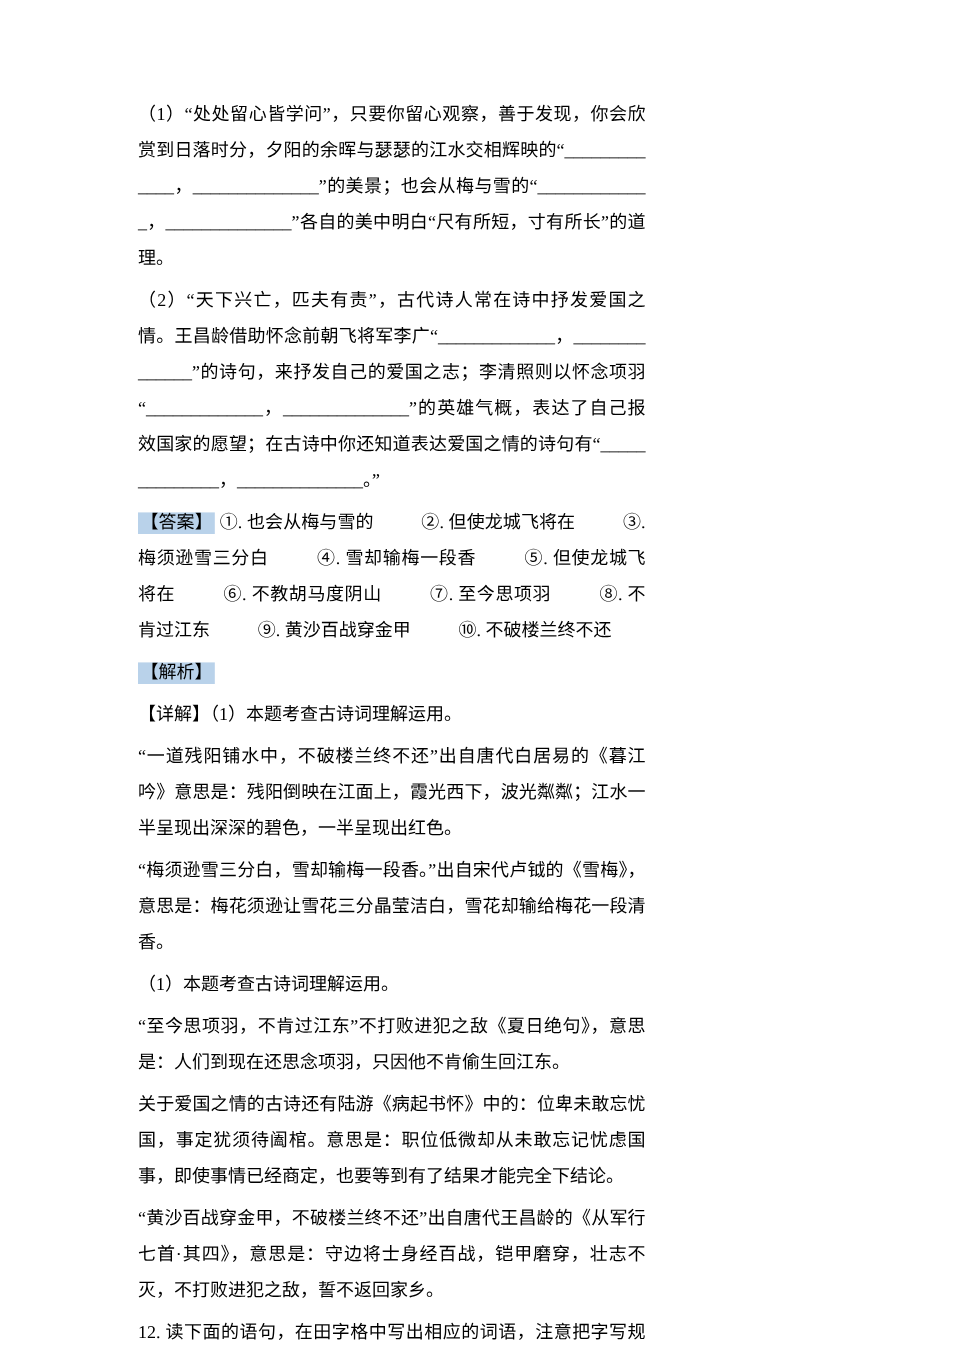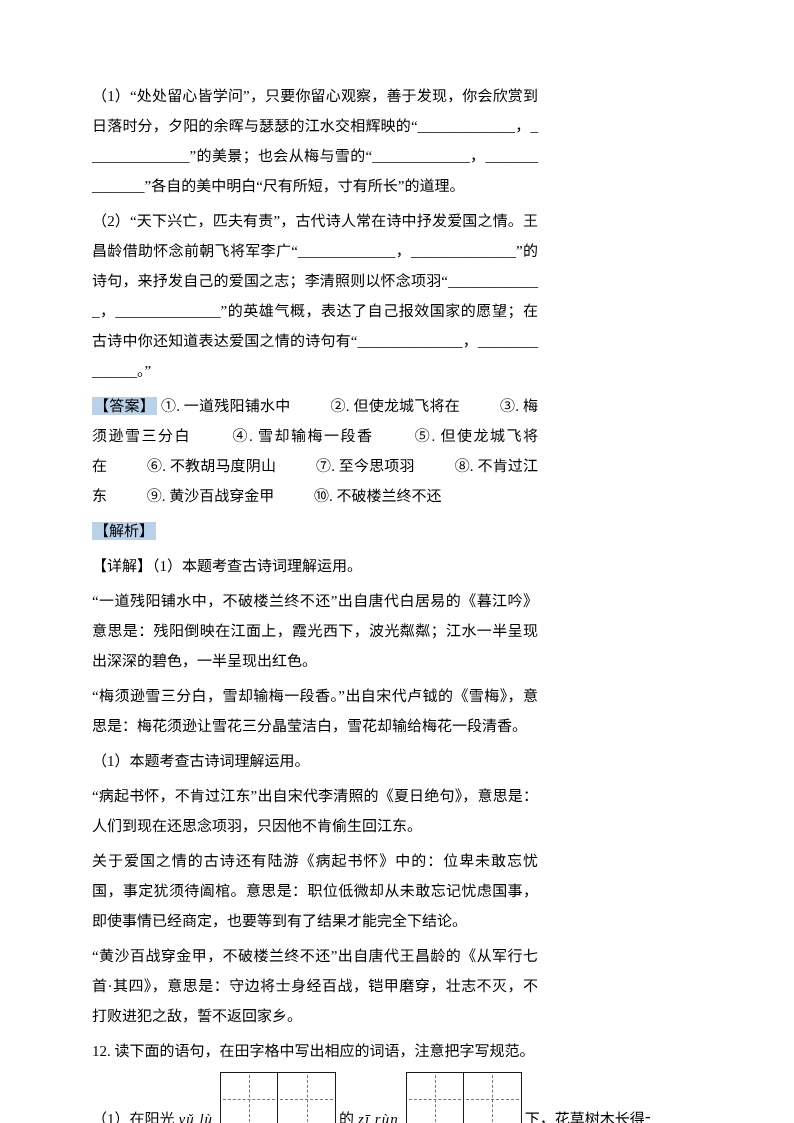--- a/index.html
+++ b/index.html
@@ -6,21 +6,21 @@
   html, body { background: #ffffff; }
   body {
     font-family: "Liberation Serif", "DejaVu Serif", serif;
     width: 794px;
   }
   .page {
     position: relative;
     width: 650px;
     height: 1123px;
     background: var(--page-bg, #ffffff);
-    padding: 81px 112px 0 92px;
+    padding: 81px 112px 0 115px;
     overflow: hidden;
   }
   .para {
     font-size: 15px;
     line-height: 30px;
     color: var(--text-color, #000000);
     text-align: justify;
     margin-bottom: 5px;
     word-break: break-all;
   }
@@ -77,41 +77,41 @@
 <body>
 
 <div class="page">
 
   <p class="para">（1）“处处留心皆学问”，只要你留心观察，善于发现，你会欣赏到日落时分，夕阳的余晖与瑟瑟的江水交相辉映的“_____________，______________”的美景；也会从梅与雪的“_____________，______________”各自的美中明白“尺有所短，寸有所长”的道理。</p>
 
   <p class="para">（2）“天下兴亡，匹夫有责”，古代诗人常在诗中抒发爱国之情。王昌龄借助怀念前朝飞将军李广“_____________，______________”的诗句，来抒发自己的爱国之志；李清照则以怀念项羽“_____________，______________”的英雄气概，表达了自己报效国家的愿望；在古诗中你还知道表达爱国之情的诗句有“______________，______________。”</p>
 
   <p class="para answer-para">
     <span class="hl">【答案】</span>
-    <span class="ans-item">①. 一道残阳铺水中</span>
+    <span class="ans-item">①. 也会从梅与雪的</span>
     <span class="ans-item">②. 但使龙城飞将在</span>
     <span class="ans-item">③. 梅须逊雪三分白</span>
     <span class="ans-item">④. 雪却输梅一段香</span>
     <span class="ans-item">⑤. 但使龙城飞将在</span>
     <span class="ans-item">⑥. 不教胡马度阴山</span>
     <span class="ans-item">⑦. 至今思项羽</span>
     <span class="ans-item">⑧. 不肯过江东</span>
     <span class="ans-item">⑨. 黄沙百战穿金甲</span>
     <span class="ans-item">⑩. 不破楼兰终不还</span>
   </p>
 
   <p class="para">
     <span class="hl">【解析】</span>
   </p>
 
   <p class="para">【详解】（1）本题考查古诗词理解运用。</p>
   <p class="para">“一道残阳铺水中，不破楼兰终不还”出自唐代白居易的《暮江吟》意思是：残阳倒映在江面上，霞光西下，波光粼粼；江水一半呈现出深深的碧色，一半呈现出红色。</p>
   <p class="para">“梅须逊雪三分白，雪却输梅一段香。”出自宋代卢钺的《雪梅》，意思是：梅花须逊让雪花三分晶莹洁白，雪花却输给梅花一段清香。</p>
   <p class="para">（1）本题考查古诗词理解运用。</p>
-  <p class="para">“病起书怀，不肯过江东”出自宋代李清照的《夏日绝句》，意思是：人们到现在还思念项羽，只因他不肯偷生回江东。</p>
+  <p class="para">“至今思项羽，不肯过江东”不打败进犯之敌《夏日绝句》，意思是：人们到现在还思念项羽，只因他不肯偷生回江东。</p>
   <p class="para">关于爱国之情的古诗还有陆游《病起书怀》中的：位卑未敢忘忧国，事定犹须待阖棺。意思是：职位低微却从未敢忘记忧虑国事，即使事情已经商定，也要等到有了结果才能完全下结论。</p>
   <p class="para">“黄沙百战穿金甲，不破楼兰终不还”出自唐代王昌龄的《从军行七首·其四》，意思是：守边将士身经百战，铠甲磨穿，壮志不灭，不打败进犯之敌，誓不返回家乡。</p>
 
   <p class="para">12. 读下面的语句，在田字格中写出相应的词语，注意把字写规范。</p>
 
   <p class="grid-line">
     <span>（1）在阳光</span><span class="pinyin">yǔ lù</span><span class="tzg"><span class="tzg-cell"></span><span class="tzg-cell"></span></span><span>的</span><span class="pinyin">zī rùn</span><span class="tzg"><span class="tzg-cell"></span><span class="tzg-cell"></span></span><span>下，花草树木长得十</span>
   </p>
 
 </div>

